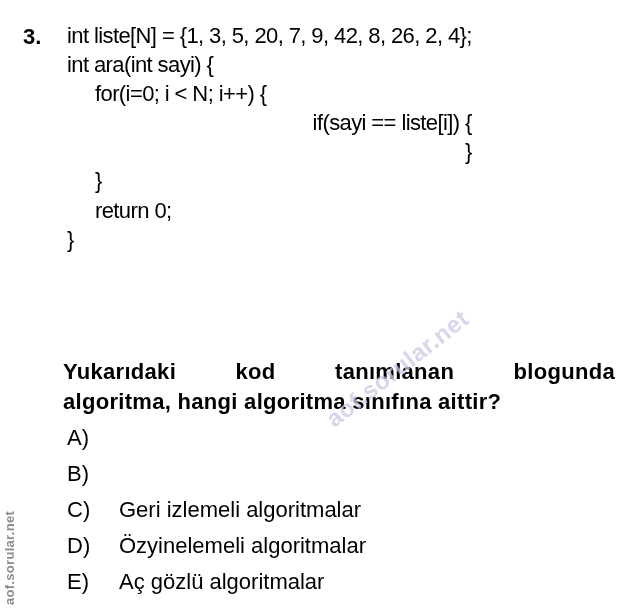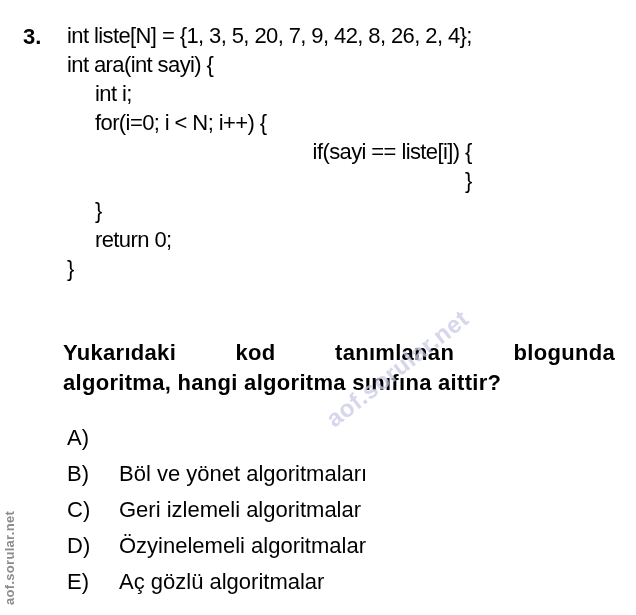--- a/index.html
+++ b/index.html
@@ -38,21 +38,21 @@
       white-space: pre;
       letter-spacing: -0.6px;
     }
     .indent-0 { padding-left: 0; }
     .indent-1 { padding-left: 28px; }
     .indent-2 { padding-left: 56px; text-align: right; }
     .indent-3 { padding-left: 76px; }
     .question {
       position: absolute;
       left: 63px;
-      top: 338px;
+      top: 357px;
       width: 552px;
       font-size: 22px;
       font-weight: bold;
       line-height: 30px;
       letter-spacing: 0.3px;
     }
     .question .q-line1 {
       display: flex;
       justify-content: space-between;
     }
@@ -103,21 +103,20 @@
     }
   </style>
 </head>
 <body>
 
 <div class="qnum">3.</div>
 
 <div class="code">
   <div class="code-line indent-0">int liste[N] = {1, 3, 5, 20, 7, 9, 42, 8, 26, 2, 4};</div>
   <div class="code-line indent-0">int ara(int sayi) {</div>
-  <div class="code-line indent-1">int i;</div>
   <div class="code-line indent-1">for(i=0; i &lt; N; i++) {</div>
   <div class="code-line indent-2">if(sayi == liste[i]) {</div>
   <div class="code-line indent-2">}</div>
   <div class="code-line indent-1">}</div>
   <div class="code-line indent-1">return 0;</div>
   <div class="code-line indent-0">}</div>
 </div>
 
 <div class="question">
   <div class="q-line1">
@@ -128,21 +127,20 @@
   </div>
   <div class="q-line2">algoritma, hangi algoritma sınıfına aittir?</div>
 </div>
 
 <div class="options">
   <div class="option">
     <span class="option-letter">A)</span>
   </div>
   <div class="option">
     <span class="option-letter">B)</span>
-    <span class="option-text">Böl ve yönet algoritmaları</span>
   </div>
   <div class="option">
     <span class="option-letter">C)</span>
     <span class="option-text">Geri izlemeli algoritmalar</span>
   </div>
   <div class="option">
     <span class="option-letter">D)</span>
     <span class="option-text">Özyinelemeli algoritmalar</span>
   </div>
   <div class="option">

